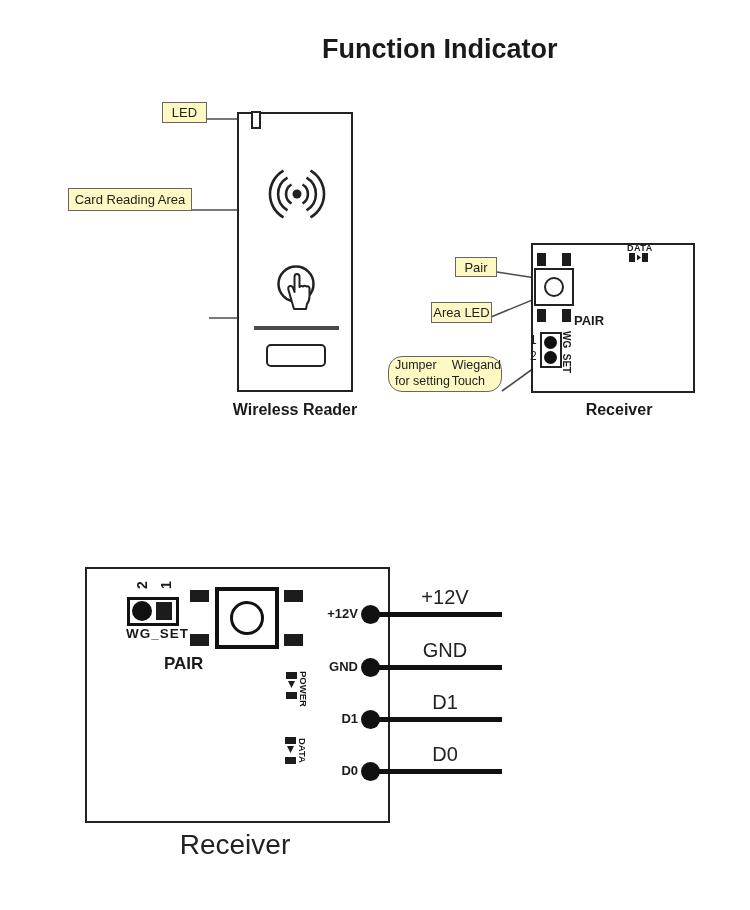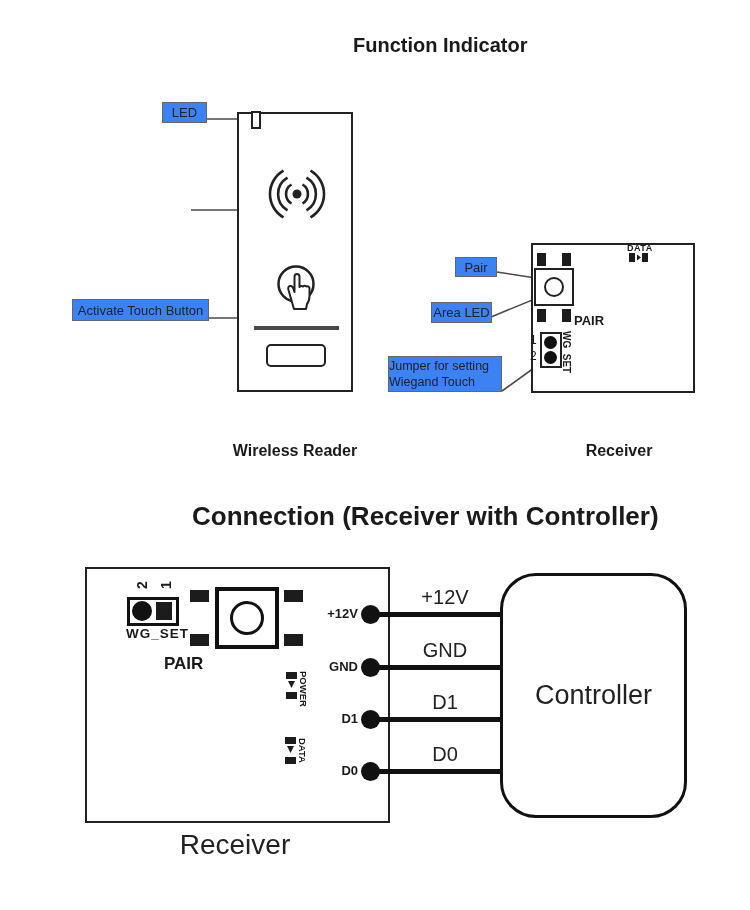--- a/index.html
+++ b/index.html
@@ -1,25 +1,25 @@
 <!DOCTYPE html>
 <html><head>
 <meta charset="utf-8">
 <style>
   html,body{margin:0;padding:0;background:#ffffff;}
   .canvas{position:relative;width:750px;height:910px;background:#fff;overflow:hidden;
           font-family:"Liberation Sans",sans-serif;color:#222;}
   .abs{position:absolute;}
   .title{font-weight:bold;color:#1a1a1a;white-space:nowrap;}
-  .labelbox{border:1.5px solid #666;background:#3b82f6;display:flex;align-items:center;
+  .labelbox{border:1.5px solid #666;background:#fef9c3;display:flex;align-items:center;
             justify-content:center;font-size:13px;color:#222;box-sizing:border-box;}
-  .labelbox.multiline{flex-direction:column;align-items:flex-start;justify-content:center;
-            font-size:12.5px;line-height:16px;}
+  .labelbox.multiline{flex-direction:row;align-items:flex-start;justify-content:center;
+            padding-left:6px;font-size:12.5px;line-height:16px;border-radius:14px;}
   .outline{border:2px solid #222;background:#fff;box-sizing:border-box;}
-  .caption{font-weight:bold;font-size:16px;text-align:center;color:#1a1a1a;white-space:nowrap;margin-top:41px;}
+  .caption{font-weight:bold;font-size:16px;text-align:center;color:#1a1a1a;white-space:nowrap;}
   .boardtext{font-weight:bold;color:#1a1a1a;white-space:nowrap;}
   .pad{background:#1c1c1c;position:absolute;}
   .dotpin{background:#111;border-radius:50%;position:absolute;}
   .rot-wrap{display:flex;align-items:center;justify-content:center;position:absolute;}
   .wire{background:#111;position:absolute;height:5px;}
   .wirelabel{font-size:20px;color:#222;text-align:center;position:absolute;white-space:nowrap;}
   .pinlabel{font-size:13px;font-weight:bold;color:#1a1a1a;text-align:right;position:absolute;white-space:nowrap;}
   svg{display:block;}
 </style>
 </head>
@@ -29,50 +29,50 @@
 
   <svg class="abs" style="left:0;top:0;" width="750" height="910" viewBox="0 0 750 910">
     <path d="M207 119 L252 119" stroke="#4a4a4a" stroke-width="1.6" fill="none"></path>
     <path d="M191 210 L266 210" stroke="#4a4a4a" stroke-width="1.6" fill="none"></path>
     <path d="M209 318 L288 318" stroke="#4a4a4a" stroke-width="1.6" fill="none"></path>
     <path d="M497 272 L536 278" stroke="#4a4a4a" stroke-width="1.6" fill="none"></path>
     <path d="M491 317 L632 259" stroke="#4a4a4a" stroke-width="1.6" fill="none"></path>
     <path d="M502 391 L545 360" stroke="#4a4a4a" stroke-width="1.6" fill="none"></path>
   </svg>
 
-  <div class="abs title" style="left:322px;top:34px;font-size:20px;margin-left:31px;">Function Indicator</div>
+  <div class="abs title" style="left:322px;top:34px;font-size:27px;">Function Indicator</div>
 
   <div class="abs labelbox" style="left:162px;top:102px;width:45px;height:21px;">
     <span>LED</span>
   </div>
 
   <div class="abs outline" style="left:237px;top:112px;width:116px;height:280px;"></div>
   <div class="abs outline" style="left:251px;top:111px;width:10px;height:18px;border-width:2px;"></div>
 
   <svg class="abs" style="left:256px;top:168px;" width="82" height="52" viewBox="0 0 82 52">
     <circle cx="41" cy="26" r="4.5" fill="#222"></circle>
     <path d="M35.5 16.5 A 11 11 0 0 0 35.5 35.5" stroke="#222" stroke-width="2.6" fill="none"></path>
     <path d="M46.5 16.5 A 11 11 0 0 1 46.5 35.5" stroke="#222" stroke-width="2.6" fill="none"></path>
     <path d="M31.5 9.6 A 19 19 0 0 0 31.5 42.4" stroke="#222" stroke-width="2.6" fill="none"></path>
     <path d="M50.5 9.6 A 19 19 0 0 1 50.5 42.4" stroke="#222" stroke-width="2.6" fill="none"></path>
     <path d="M27.5 2.6 A 27 27 0 0 0 27.5 49.4" stroke="#222" stroke-width="2.6" fill="none"></path>
     <path d="M54.5 2.6 A 27 27 0 0 1 54.5 49.4" stroke="#222" stroke-width="2.6" fill="none"></path>
   </svg>
 
+  <div class="abs labelbox" style="left:68px;top:188px;width:124px;height:23px;">
+    <span>Card Reading Area</span>
+  </div>
 
   <svg class="abs" style="left:273px;top:263px;" width="48" height="50" viewBox="0 0 48 50">
     <circle cx="23" cy="21" r="17.5" stroke="#222" stroke-width="2.5" fill="#fff"></circle>
     <path d="M21 46 L17.5 34 L15.5 27 Q14.5 23.5 17 23 Q19.5 22.5 20.5 26 L21.5 29 L21.5 14
              Q21.5 11 24 11 Q26.5 11 26.5 14 L26.5 24 Q28 22.5 30 23.5 Q31.5 22 33.5 23.5
              Q35.5 22.5 36.5 25 L36.5 33 Q36.5 38 34 41 L33 46 Z" fill="#fff" stroke="#222" stroke-width="2" stroke-linejoin="round"></path>
   </svg>
 
-  <div class="abs labelbox" style="left:72px;top:299px;width:137px;height:22px;">
-    <span>Activate Touch Button</span>
-  </div>
 
   <div class="abs" style="left:254px;top:326px;width:85px;height:3.5px;background:#4a4a4a;"></div>
   <div class="abs outline" style="left:266px;top:344px;width:60px;height:23px;border-width:2.5px;border-radius:5px;"></div>
 
   <div class="abs caption" style="left:227px;top:401px;width:136px;">Wireless Reader</div>
 
   <div class="abs outline" style="left:531px;top:243px;width:164px;height:150px;"></div>
 
   <div class="pad" style="left:537px;top:253px;width:9px;height:13px;"></div>
   <div class="pad" style="left:562px;top:253px;width:9px;height:13px;"></div>
@@ -103,21 +103,20 @@
   <div class="abs labelbox" style="left:431px;top:302px;width:61px;height:21px;">
     <span>Area LED</span>
   </div>
   <div class="abs labelbox multiline" style="left:388px;top:356px;width:114px;height:36px;">
     <span>Jumper for setting</span>
     <span>Wiegand Touch</span>
   </div>
 
   <div class="abs caption" style="left:569px;top:401px;width:100px;">Receiver</div>
 
-  <div class="abs title" style="left:192px;top:501px;font-size:26px;">Connection (Receiver with Controller)</div>
 
   <div class="abs outline" style="left:85px;top:567px;width:305px;height:256px;"></div>
 
   <div class="abs" style="left:127px;top:597px;width:46px;height:23px;border:3px solid #111;background:#fff;"></div>
   <div class="dotpin" style="left:132px;top:601px;width:20px;height:20px;"></div>
   <div class="pad" style="left:156px;top:602px;width:16px;height:18px;"></div>
   <div class="rot-wrap boardtext" style="left:134px;top:576px;width:16px;height:18px;font-size:14px;transform:rotate(-90deg);">
     <span>2</span>
   </div>
   <div class="rot-wrap boardtext" style="left:158px;top:576px;width:16px;height:18px;font-size:14px;transform:rotate(-90deg);">
@@ -161,19 +160,16 @@
   <div class="wire" style="left:368px;top:612px;width:134px;"></div>
   <div class="wire" style="left:368px;top:665px;width:134px;"></div>
   <div class="wire" style="left:368px;top:717px;width:134px;"></div>
   <div class="wire" style="left:368px;top:769px;width:134px;"></div>
 
   <div class="wirelabel" style="left:398px;top:586px;width:94px;">+12V</div>
   <div class="wirelabel" style="left:398px;top:639px;width:94px;">GND</div>
   <div class="wirelabel" style="left:398px;top:691px;width:94px;">D1</div>
   <div class="wirelabel" style="left:398px;top:743px;width:94px;">D0</div>
 
-  <div class="abs" style="left:500px;top:573px;width:187px;height:245px;border:3px solid #111;border-radius:36px;background:#fff;box-sizing:border-box;display:flex;align-items:center;justify-content:center;">
-    <span style="font-size:27px;color:#222;">Controller</span>
-  </div>
 
   <div class="abs" style="left:135px;top:829px;width:200px;text-align:center;font-size:28px;color:#222;">Receiver</div>
 
 </div>
 
 </body></html>

